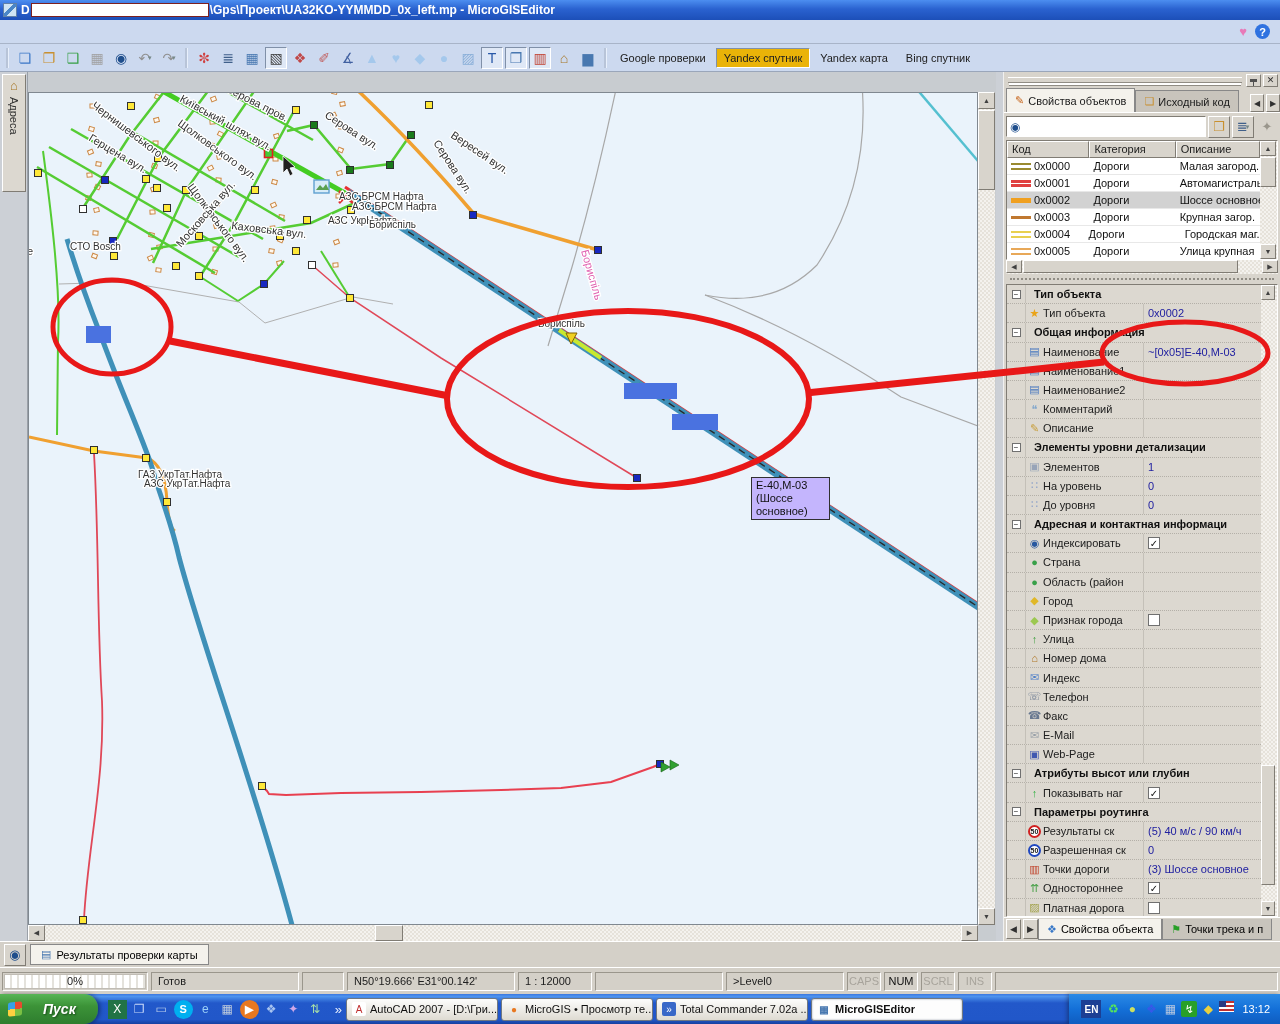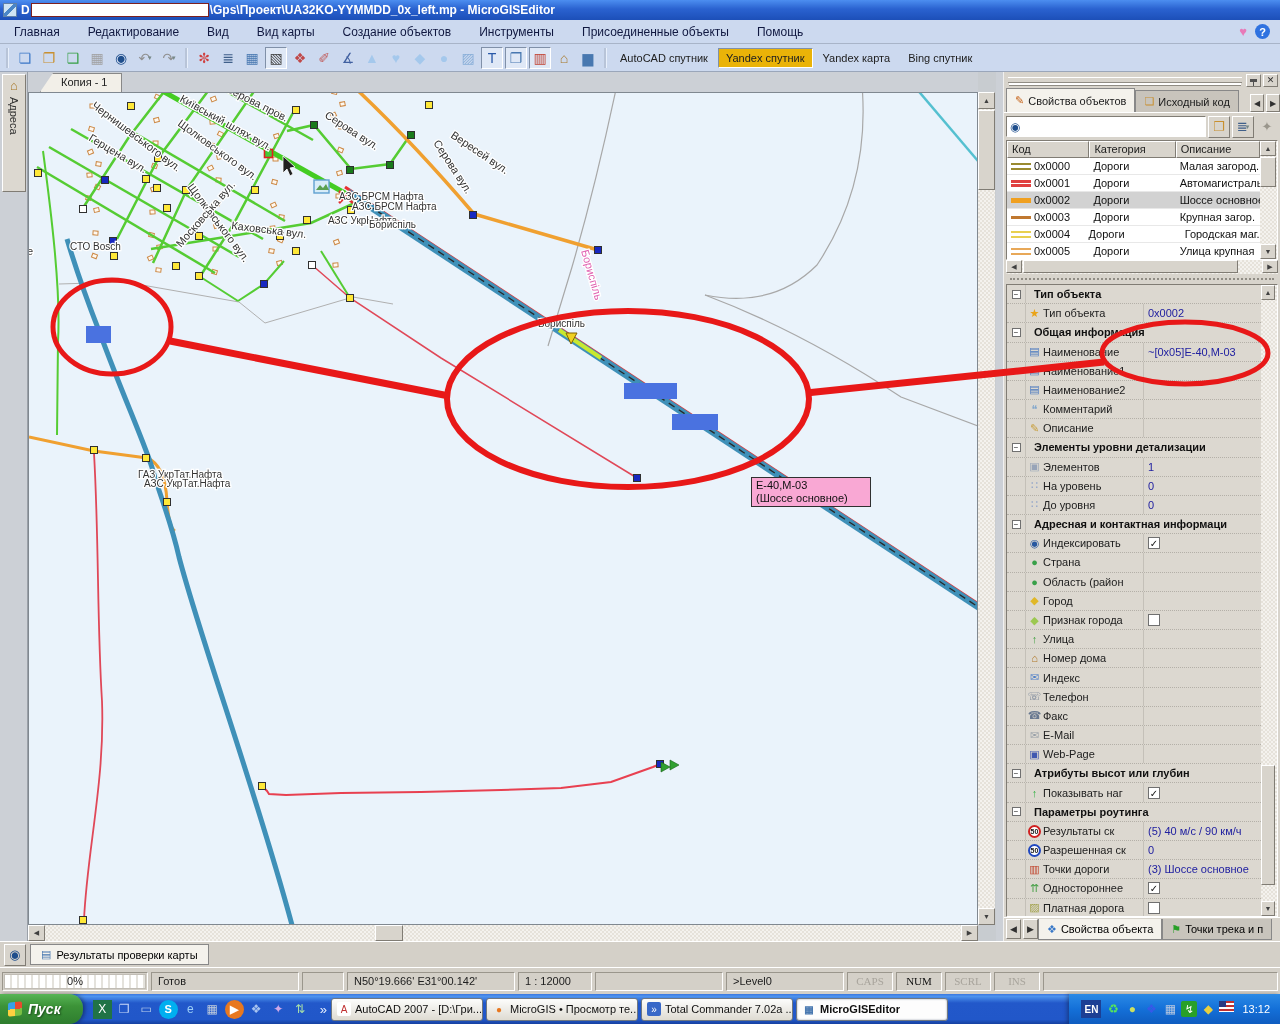--- a/index.html
+++ b/index.html
@@ -40,21 +40,21 @@
     border:1px solid; border-color:#ffffff #807c74 #807c74 #ffffff; display:flex; flex-direction:column; align-items:center; padding-top:3px; }
   #addr-tab .house { font-size:13px; color:#a87828; }
   #addr-tab .vtext { writing-mode:vertical-rl; font-size:11px; color:#303030; margin-top:4px; }
 
   #map-tab-row { position:absolute; left:28px; top:0; width:950px; height:20px; background:#ccd0d6; }
   #map-tab { position:absolute; left:12px; top:1px; height:19px; padding:2px 14px 0 20px; background:#f2efe8;
     border:1px solid #888; border-bottom:none; clip-path:polygon(13px 0,100% 0,100% 100%,0 100%); font-size:11px; color:#202020; }
 
   #map-canvas { position:absolute; left:28px; top:20px; width:950px; height:833px; background:#eaf3fb;
     border:1px solid #808890; overflow:hidden; }
-  #map-tooltip { position:absolute; left:722px; top:384px; width:120px; background:#f9a8d4; border:1px solid #303030;
+  #map-tooltip { position:absolute; left:722px; top:384px; width:79px; background:#c4b5fd; border:1px solid #303030;
     font-size:11px; line-height:13px; padding:1px 4px; color:#101010; z-index:60; }
 
   
   .sb { position:absolute; background:repeating-conic-gradient(#f4f2ee 0 25%,#e6e2da 0 50%) 0 0/4px 4px; }
   #map-vscroll { left:978px; top:20px; width:17px; height:833px; }
   #map-hscroll { left:28px; top:853px; width:950px; height:16px; }
   .sb-btn { position:absolute; background:#d8d4cc; border:1px solid; border-color:#ffffff #807c74 #807c74 #ffffff;
     display:flex; align-items:center; justify-content:center; font-size:7px; color:#404040; }
   .sb-thumb { position:absolute; background:#d8d4cc; border:1px solid; border-color:#ffffff #807c74 #807c74 #ffffff; }
   #panel-divider { position:absolute; left:996px; top:0; width:7px; height:100%; background:#ccd0d6; }
@@ -124,30 +124,30 @@
   #results-tab { height:21px; display:flex; align-items:center; gap:5px; padding:0 10px; background:#f4f2ec;
     border:1px solid #888; font-size:11px; }
 
   
   #statusbar { position:absolute; left:0; top:967px; width:1280px; height:27px; background:#d4d0c8;
     border-top:1px solid #fff; display:flex; align-items:center; padding:2px; gap:3px; font-size:11px; }
   .status-cell { height:19px; border:1px solid; border-color:#9a968c #ffffff #ffffff #9a968c; display:flex; align-items:center; padding:7px 6px; color:#202020; white-space:nowrap; }
   #progress-cell { width:146px; padding:1px; }
   #progress-inner { flex:1; height:100%; background:repeating-linear-gradient(90deg,#ffffff 0 5px,#e4e2dc 5px 7px);
     display:flex; align-items:center; justify-content:center; font-size:11px; color:#202020; border:1px solid #c0bcb4; }
-  .key-cell { width:46px; justify-content:center; color:#a8a49c;font-family:Liberation Serif, serif; }
+  .key-cell { width:34px; justify-content:center; color:#a8a49c; }
   .key-cell.active { color:#101010; }
 
   
   #taskbar { position:absolute; left:0; top:994px; width:1280px; height:30px;
     background:linear-gradient(180deg,#3a77e0 0%,#4e94ee 8%,#2258ca 30%,#2157c9 85%,#16409f 100%);
     display:flex; align-items:center; }
   #start-btn { height:30px; padding:0 22px 0 8px; border-radius:0 14px 14px 0;
     background:linear-gradient(180deg,#57b556 0%,#3c9338 40%,#2e7d2e 100%); color:#fff; font-size:14px; font-weight:bold; font-style:italic;
-    display:flex; align-items:center; gap:6px; text-shadow:1px 1px 2px #1a4a1a; box-shadow:2px 0 4px rgba(0,0,0,.4); }
+    display:flex; align-items:center; gap:21px; text-shadow:1px 1px 2px #1a4a1a; box-shadow:2px 0 4px rgba(0,0,0,.4); }
   .winflag { display:inline-block; width:14px; height:14px; transform:skewY(-6deg);
     background:conic-gradient(from 0deg at 50% 50%,#e84a30 0 25%,#7ac043 0 50%,#ffd040 0 75%,#38a0e8 0); border-radius:2px; }
   #quick-launch { display:flex; align-items:center; gap:3px; padding:0 6px 0 10px; }
   .ql-icon { width:19px; height:19px; display:flex; align-items:center; justify-content:center; font-size:12px; color:#fff; }
   .ql-round { border-radius:50%; font-size:11px; font-weight:bold; }
   #ql-chevron { color:#e8f0ff; font-size:13px; padding:0 4px; }
   #task-buttons { display:flex; align-items:center; gap:3px; flex:1; }
   .task-btn { width:152px; height:23px; border-radius:3px; background:linear-gradient(180deg,#fdfdfc,#dedbd2);
     border:1px solid #707880; display:flex; align-items:center; gap:4px; padding:0 5px; font-size:11px; color:#101010; overflow:hidden; white-space:nowrap; }
   .task-btn.active { background:#fdfdfd; font-weight:bold; box-shadow:inset 0 0 2px #9098a8; }
@@ -168,30 +168,20 @@
 <body>
 
 <div id="titlebar">
   <span id="title-icon"></span>
   <span>D</span>
   <span id="title-redacted"></span>
   <span>\Gps\Проект\UA32KO-YYMMDD_0x_left.mp - MicroGISEditor</span>
 </div>
 
 <div id="menubar">
-  <span id="menu-items" style="display:flex">
-      <span class="menu-item">Главная</span>
-      <span class="menu-item">Редактирование</span>
-      <span class="menu-item">Вид</span>
-      <span class="menu-item">Вид карты</span>
-      <span class="menu-item">Создание объектов</span>
-      <span class="menu-item">Инструменты</span>
-      <span class="menu-item">Присоединенные объекты</span>
-      <span class="menu-item">Помощь</span>
-    </span>
   <span id="menubar-right">
     <span id="heart-icon">♥</span>
     <span id="help-icon">?</span>
   </span>
 </div>
 
 <div id="toolbar">
     <span class="tb-sep"></span>
     <span class="tb-icon" style="color: rgb(60, 120, 200);">❏</span>
     <span class="tb-icon" style="color: rgb(200, 144, 48);">❐</span>
@@ -212,39 +202,34 @@
     <span class="tb-icon" style="color: rgb(164, 200, 236);">♥</span>
     <span class="tb-icon" style="color: rgb(164, 200, 236);">◆</span>
     <span class="tb-icon" style="color: rgb(164, 200, 236);">●</span>
     <span class="tb-icon" style="color: rgb(136, 174, 216);">▨</span>
     <span class="tb-icon pressed" style="color: rgb(40, 88, 168);">T</span>
     <span class="tb-icon pressed" style="color: rgb(72, 120, 176);">❐</span>
     <span class="tb-icon pressed" style="color: rgb(192, 64, 48);">▥</span>
     <span class="tb-icon" style="color: rgb(168, 120, 40);">⌂</span>
     <span class="tb-icon" style="color: rgb(72, 120, 176);">▆</span>
     <span class="tb-sep"></span>
-    <span class="map-src-btn">AutoCAD спутник</span>
+    <span class="map-src-btn">Google проверки</span>
     <span class="map-src-btn pressed">Yandex спутник</span>
     <span class="map-src-btn">Yandex карта</span>
     <span class="map-src-btn">Bing спутник</span>
   </div>
 
 <div id="workspace">
   <div id="addr-strip">
     <div id="addr-tab">
       <span class="house">⌂</span>
       <span class="vtext">Адреса</span>
     </div>
   </div>
 
-  <div id="map-tab-row">
-    <div id="map-tab">
-      <span>Копия - 1</span>
-    </div>
-  </div>
 
   <div id="map-canvas">
     <svg id="map-svg" width="950" height="833" viewBox="28 92 950 833">
         <rect x="34" y="78" width="5" height="4" fill="#fef8f0" stroke="#cc8844" stroke-width="1" transform="rotate(-28 36.5 80)"></rect>
         <rect x="95" y="161" width="5" height="4" fill="#fef8f0" stroke="#cc8844" stroke-width="1" transform="rotate(9 97.5 163)"></rect>
         <rect x="156" y="244" width="5" height="4" fill="#fef8f0" stroke="#cc8844" stroke-width="1" transform="rotate(-10 158.5 246)"></rect>
         <rect x="217" y="131" width="5" height="4" fill="#fef8f0" stroke="#cc8844" stroke-width="1" transform="rotate(27 219.5 133)"></rect>
         <rect x="278" y="214" width="5" height="4" fill="#fef8f0" stroke="#cc8844" stroke-width="1" transform="rotate(8 280.5 216)"></rect>
         <rect x="339" y="101" width="5" height="4" fill="#fef8f0" stroke="#cc8844" stroke-width="1" transform="rotate(-11 341.5 103)"></rect>
         <rect x="94" y="184" width="5" height="4" fill="#fef8f0" stroke="#cc8844" stroke-width="1" transform="rotate(26 96.5 186)"></rect>

